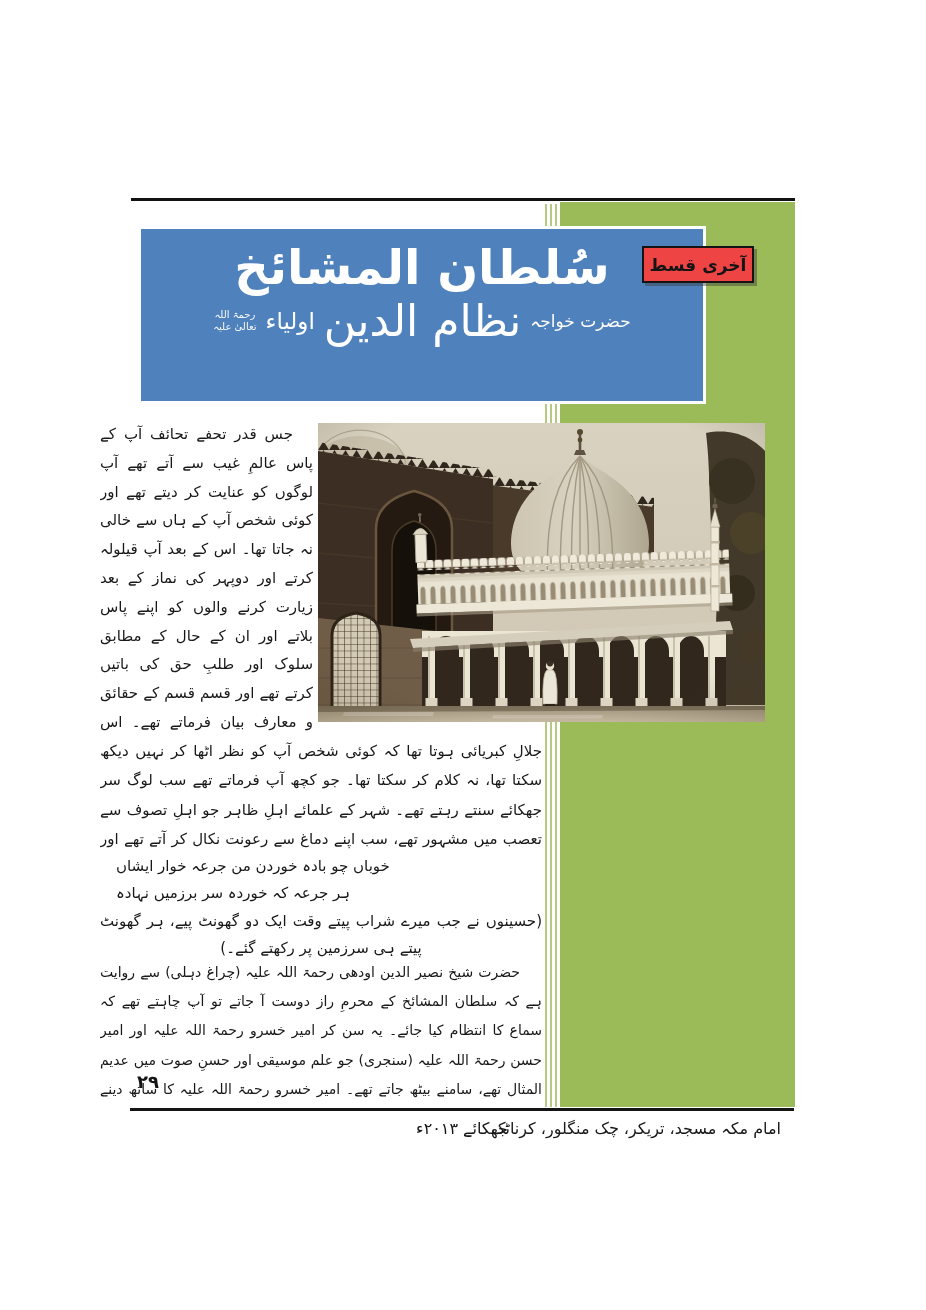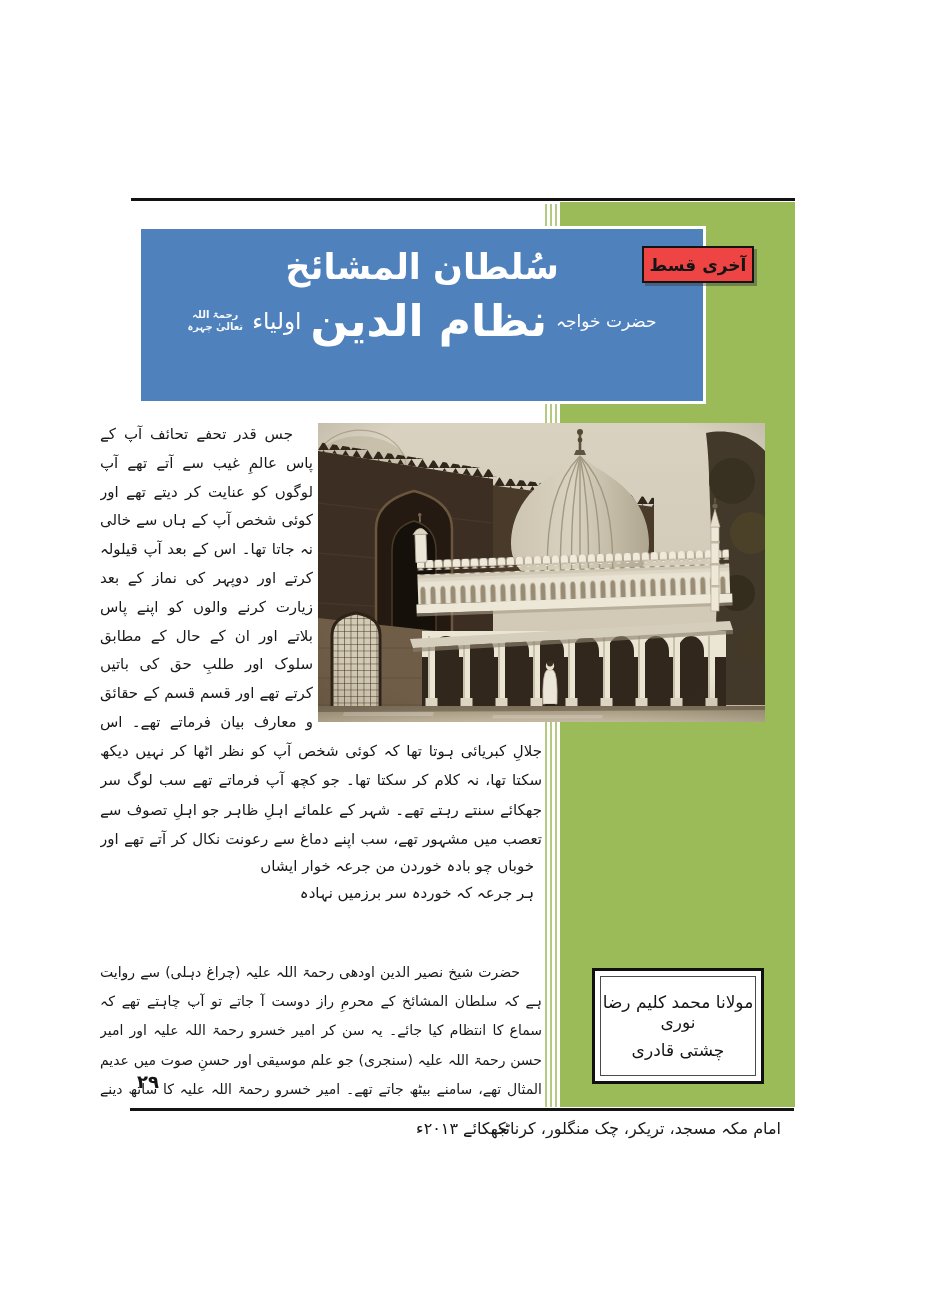--- a/index.html
+++ b/index.html
@@ -4,37 +4,37 @@
 <style>
   html,body{margin:0;padding:0;background:#ffffff;}
   .page{position:relative;width:926px;height:1310px;background:#ffffff;overflow:hidden;
         font-family:"DejaVu Sans",sans-serif;color:#151515;}
   .top-rule{position:absolute;left:131px;top:198px;width:664px;height:3px;background:#121212;}
   .stripes{position:absolute;left:545px;top:204px;width:14px;height:903px;
            background:repeating-linear-gradient(90deg,#b3ca80 0 2px,#ffffff 2px 5px);}
   .green-bar{position:absolute;left:560px;top:202px;width:235px;height:905px;background:#9bbb59;}
   .banner{position:absolute;left:138px;top:226px;width:568px;height:178px;background:#4f81bd;
           border:3px solid #ffffff;box-sizing:border-box;direction:rtl;}
-  .title{margin-top:14px;text-align:center;color:#ffffff;font-weight:bold;font-size:35px;line-height:48px;}
+  .title{margin-top:14px;text-align:center;color:#ffffff;font-weight:bold;font-size:48px;line-height:48px;}
   .subtitle{margin-top:4px;display:flex;direction:rtl;justify-content:center;align-items:center;gap:9px;color:#ffffff;}
   .sub-pre{font-size:17px;}
-  .sub-main{font-size:44px;font-weight:bold;letter-spacing:-1px;}
+  .sub-main{font-size:44px;font-weight:normal;letter-spacing:-1px;}
   .sub-suf{font-size:23px;}
-  .honorific{display:flex;flex-direction:column;align-items:center;font-size:10px;line-height:12px;opacity:.95;font-weight:bold;}
+  .honorific{display:flex;flex-direction:column;align-items:center;font-size:10px;line-height:12px;opacity:.95;}
   .badge{position:absolute;left:642px;top:246px;width:112px;height:37px;background:#ef4444;
          border:2px solid #141414;box-sizing:border-box;box-shadow:3px 3px 0 rgba(60,60,60,.45);
          display:flex;align-items:center;justify-content:center;direction:rtl;font-size:17px;font-weight:bold;}
   .photo{position:absolute;left:318px;top:423px;width:447px;height:299px;display:block;}
   .urdu{direction:rtl;color:#181818;}
   .just{text-align:justify;}
   .col-a{position:absolute;left:100px;top:420px;width:213px;height:317px;overflow:hidden;
          font-size:15px;line-height:28.8px;text-indent:20px;}
   .para-rest{position:absolute;left:100px;top:737px;width:442px;height:118px;overflow:hidden;
          font-size:15px;line-height:29.4px;}
-  .poem{position:absolute;left:92px;top:853px;width:442px;text-align:right;font-size:15px;line-height:27px;}
+  .poem{position:absolute;left:116px;top:853px;width:442px;text-align:left;font-size:15px;line-height:27px;}
   .trans{position:absolute;left:100px;top:908px;width:442px;height:54px;overflow:hidden;
          font-size:15px;line-height:26.5px;text-align-last:center;}
   .para2{position:absolute;left:100px;top:958px;width:442px;height:148px;overflow:hidden;
          font-size:14px;line-height:29.2px;text-indent:22px;}
   .author{position:absolute;left:592px;top:968px;width:172px;height:116px;background:#ffffff;
           border:3px solid #101010;box-sizing:border-box;padding:5px;}
   .author-inner{border:1.5px solid #4a4a4a;height:100%;box-sizing:border-box;display:flex;flex-direction:column;
           align-items:center;justify-content:center;gap:8px;direction:rtl;text-align:center;font-size:17px;}
   .foot-rule{position:absolute;left:130px;top:1108px;width:664px;height:3px;background:#141414;}
   .pgnum{position:absolute;left:137px;top:1071px;font-size:18px;font-weight:bold;direction:rtl;}
@@ -223,42 +223,37 @@
   </svg>
 
   <div class="banner">
     <div class="title">سُلطان المشائخ</div>
     <div class="subtitle">
       <span class="sub-pre">حضرت خواجہ</span>
       <span class="sub-main">نظام الدین</span>
       <span class="sub-suf">اولیاء</span>
       <span class="honorific">
         <span>رحمۃ اللہ</span>
-        <span>تعالیٰ چہرہ</span>
+        <span>تعالیٰ علیہ</span>
       </span>
     </div>
   </div>
 
   <div class="badge">
     <span>آخری قسط</span>
   </div>
 
   <div class="col-a urdu just">جس قدر تحفے تحائف آپ کے پاس عالمِ غیب سے آتے تھے آپ لوگوں کو عنایت کر دیتے تھے اور کوئی شخص آپ کے ہاں سے خالی نہ جاتا تھا۔ اس کے بعد آپ قیلولہ کرتے اور دوپہر کی نماز کے بعد زیارت کرنے والوں کو اپنے پاس بلاتے اور ان کے حال کے مطابق سلوک اور طلبِ حق کی باتیں کرتے تھے اور قسم قسم کے حقائق و معارف بیان فرماتے تھے۔ اس وقت آپ کے چہرہ مبارک پر اس قدر نور و</div>
   <div class="para-rest urdu just">جلالِ کبریائی ہوتا تھا کہ کوئی شخص آپ کو نظر اٹھا کر نہیں دیکھ سکتا تھا، نہ کلام کر سکتا تھا۔ جو کچھ آپ فرماتے تھے سب لوگ سر جھکائے سنتے رہتے تھے۔ شہر کے علمائے اہلِ ظاہر جو اہلِ تصوف سے تعصب میں مشہور تھے، سب اپنے دماغ سے رعونت نکال کر آتے تھے اور آستانہ عالیہ پر حاضر ہو کر سرنگوں رہتے تھے۔</div>
   <div class="poem urdu">
     <div>خوباں چو بادہ خوردن من جرعہ خوار ایشاں</div>
     <div>ہر جرعہ کہ خوردہ سر برزمیں نہادہ</div>
   </div>
+  <div class="trans urdu just">(حسینوں نے جب میرے شراب پیتے وقت ایک دو گھونٹ پیے، ہر گھونٹ پیتے ہی سرزمین پر رکھتے گئے۔)</div>
   <div class="para2 urdu just">حضرت شیخ نصیر الدین اودھی رحمۃ اللہ علیہ (چراغ دہلی) سے روایت ہے کہ سلطان المشائخ کے محرمِ راز دوست آ جاتے تو آپ چاہتے تھے کہ سماع کا انتظام کیا جائے۔ یہ سن کر امیر خسرو رحمۃ اللہ علیہ اور امیر حسن رحمۃ اللہ علیہ (سنجری) جو علم موسیقی اور حسنِ صوت میں عدیم المثال تھے، سامنے بیٹھ جاتے تھے۔ امیر خسرو رحمۃ اللہ علیہ کا ساتھ دینے والا ایک اور آدمی تھا جس کا نام مبشر تھا۔ یہ مبشر سلطان المشائخ کا زر خرید غلام تھا اور بے حد حسین تھا۔</div>
 
-  <div class="author">
-    <div class="author-inner">
-      <div>مولانا محمد کلیم رضا نوری</div>
-      <div>چشتی قادری</div>
-    </div>
-  </div>
 
   <div class="foot-rule"></div>
   <div class="pgnum">۲۹</div>
   <div class="date">جھکائے ۲۰۱۳ء</div>
   <div class="pub urdu">امام مکہ مسجد، تریکر، چک منگلور، کرناٹک</div>
 
 </div>
 
 </body></html>

